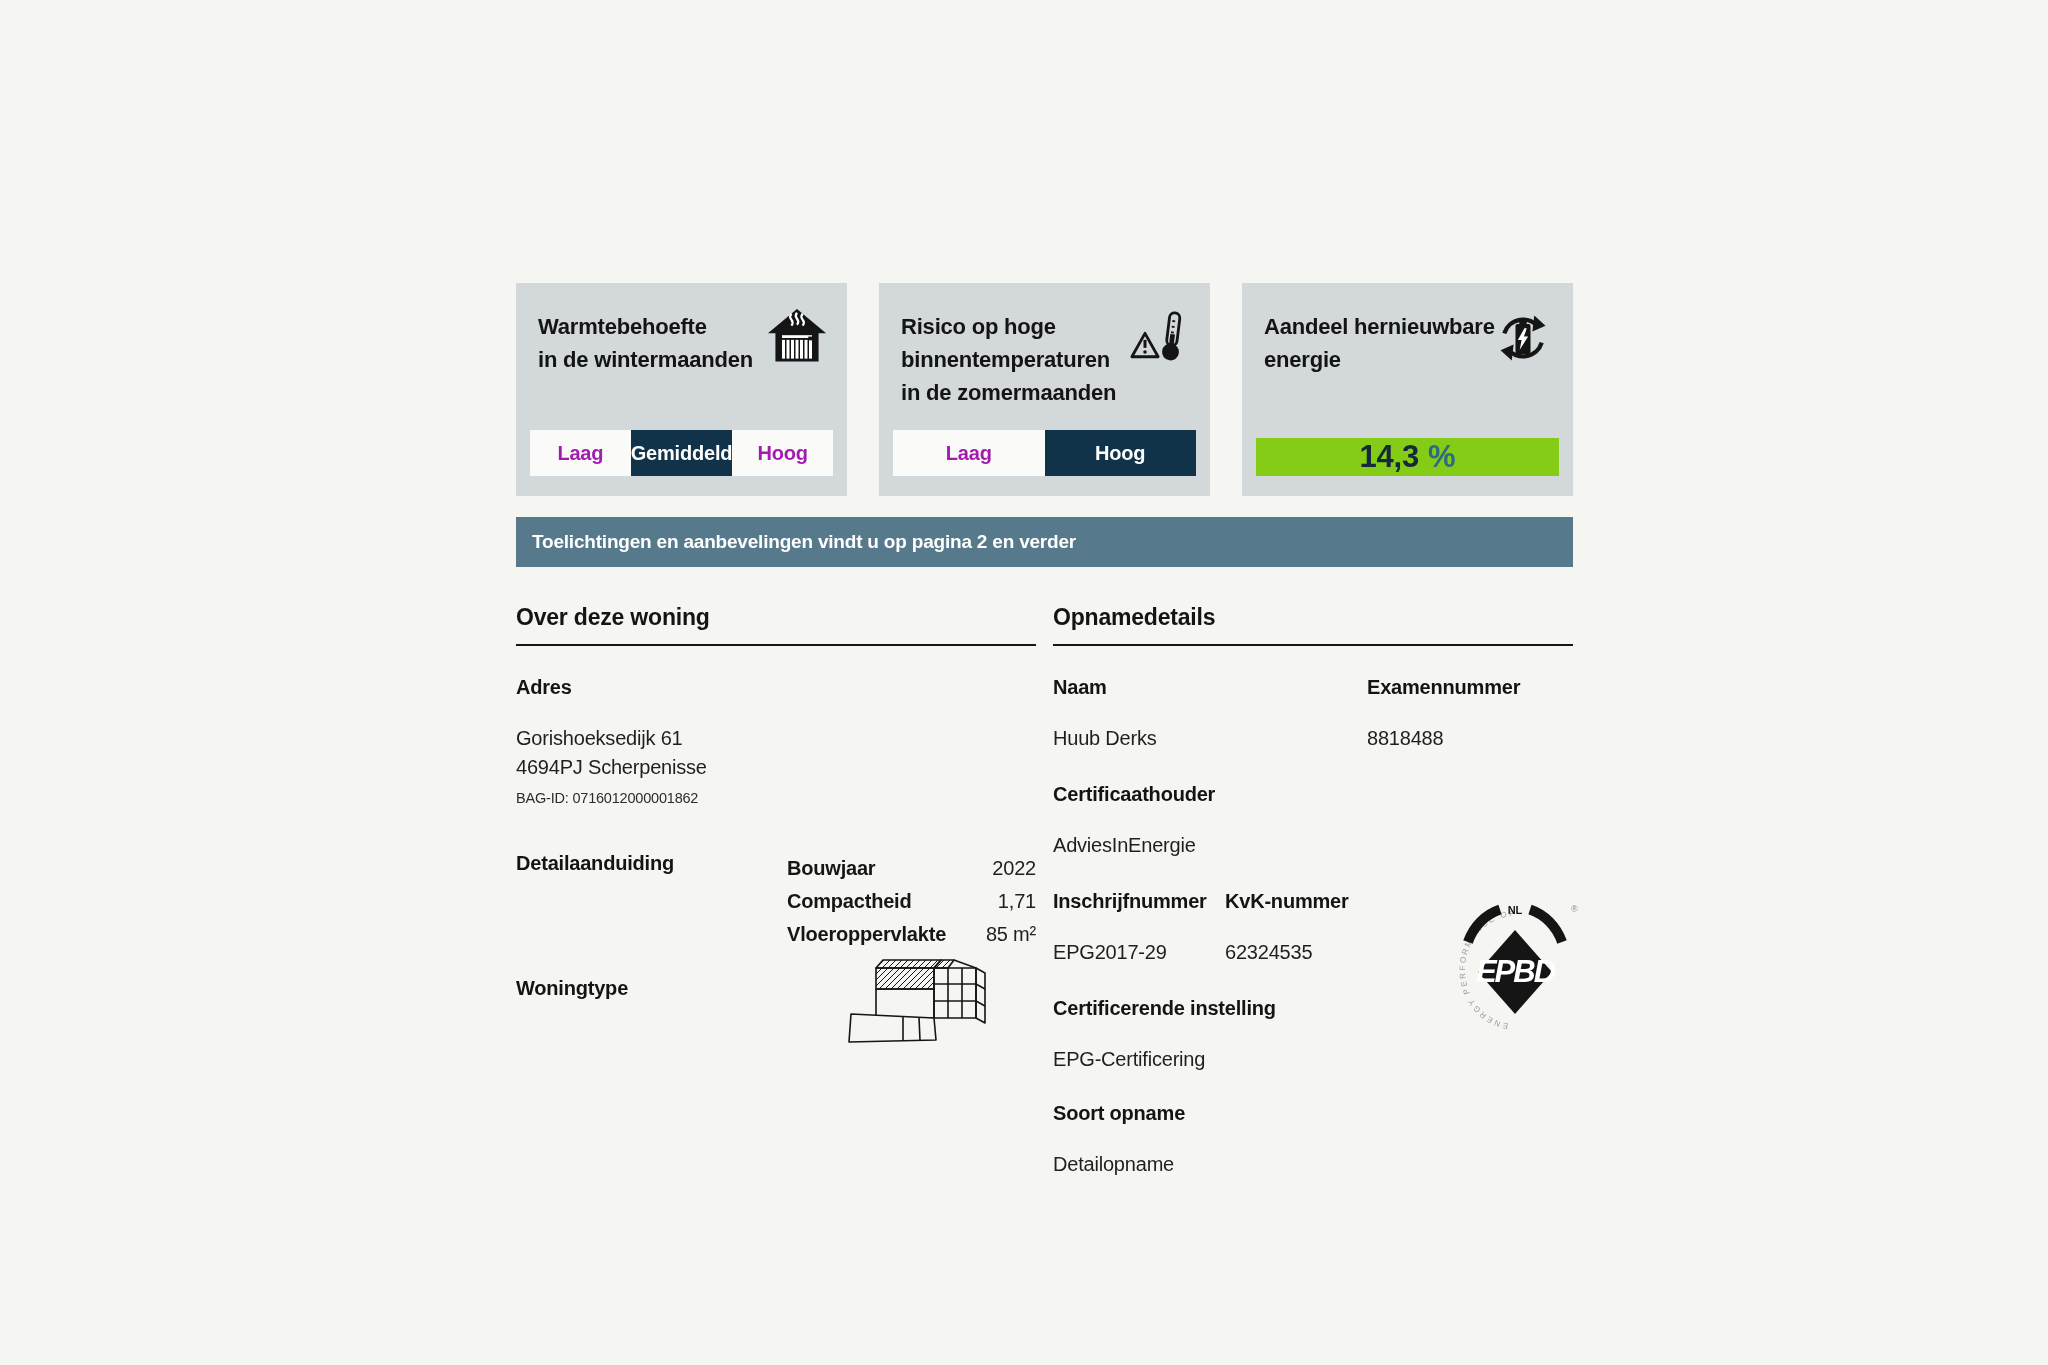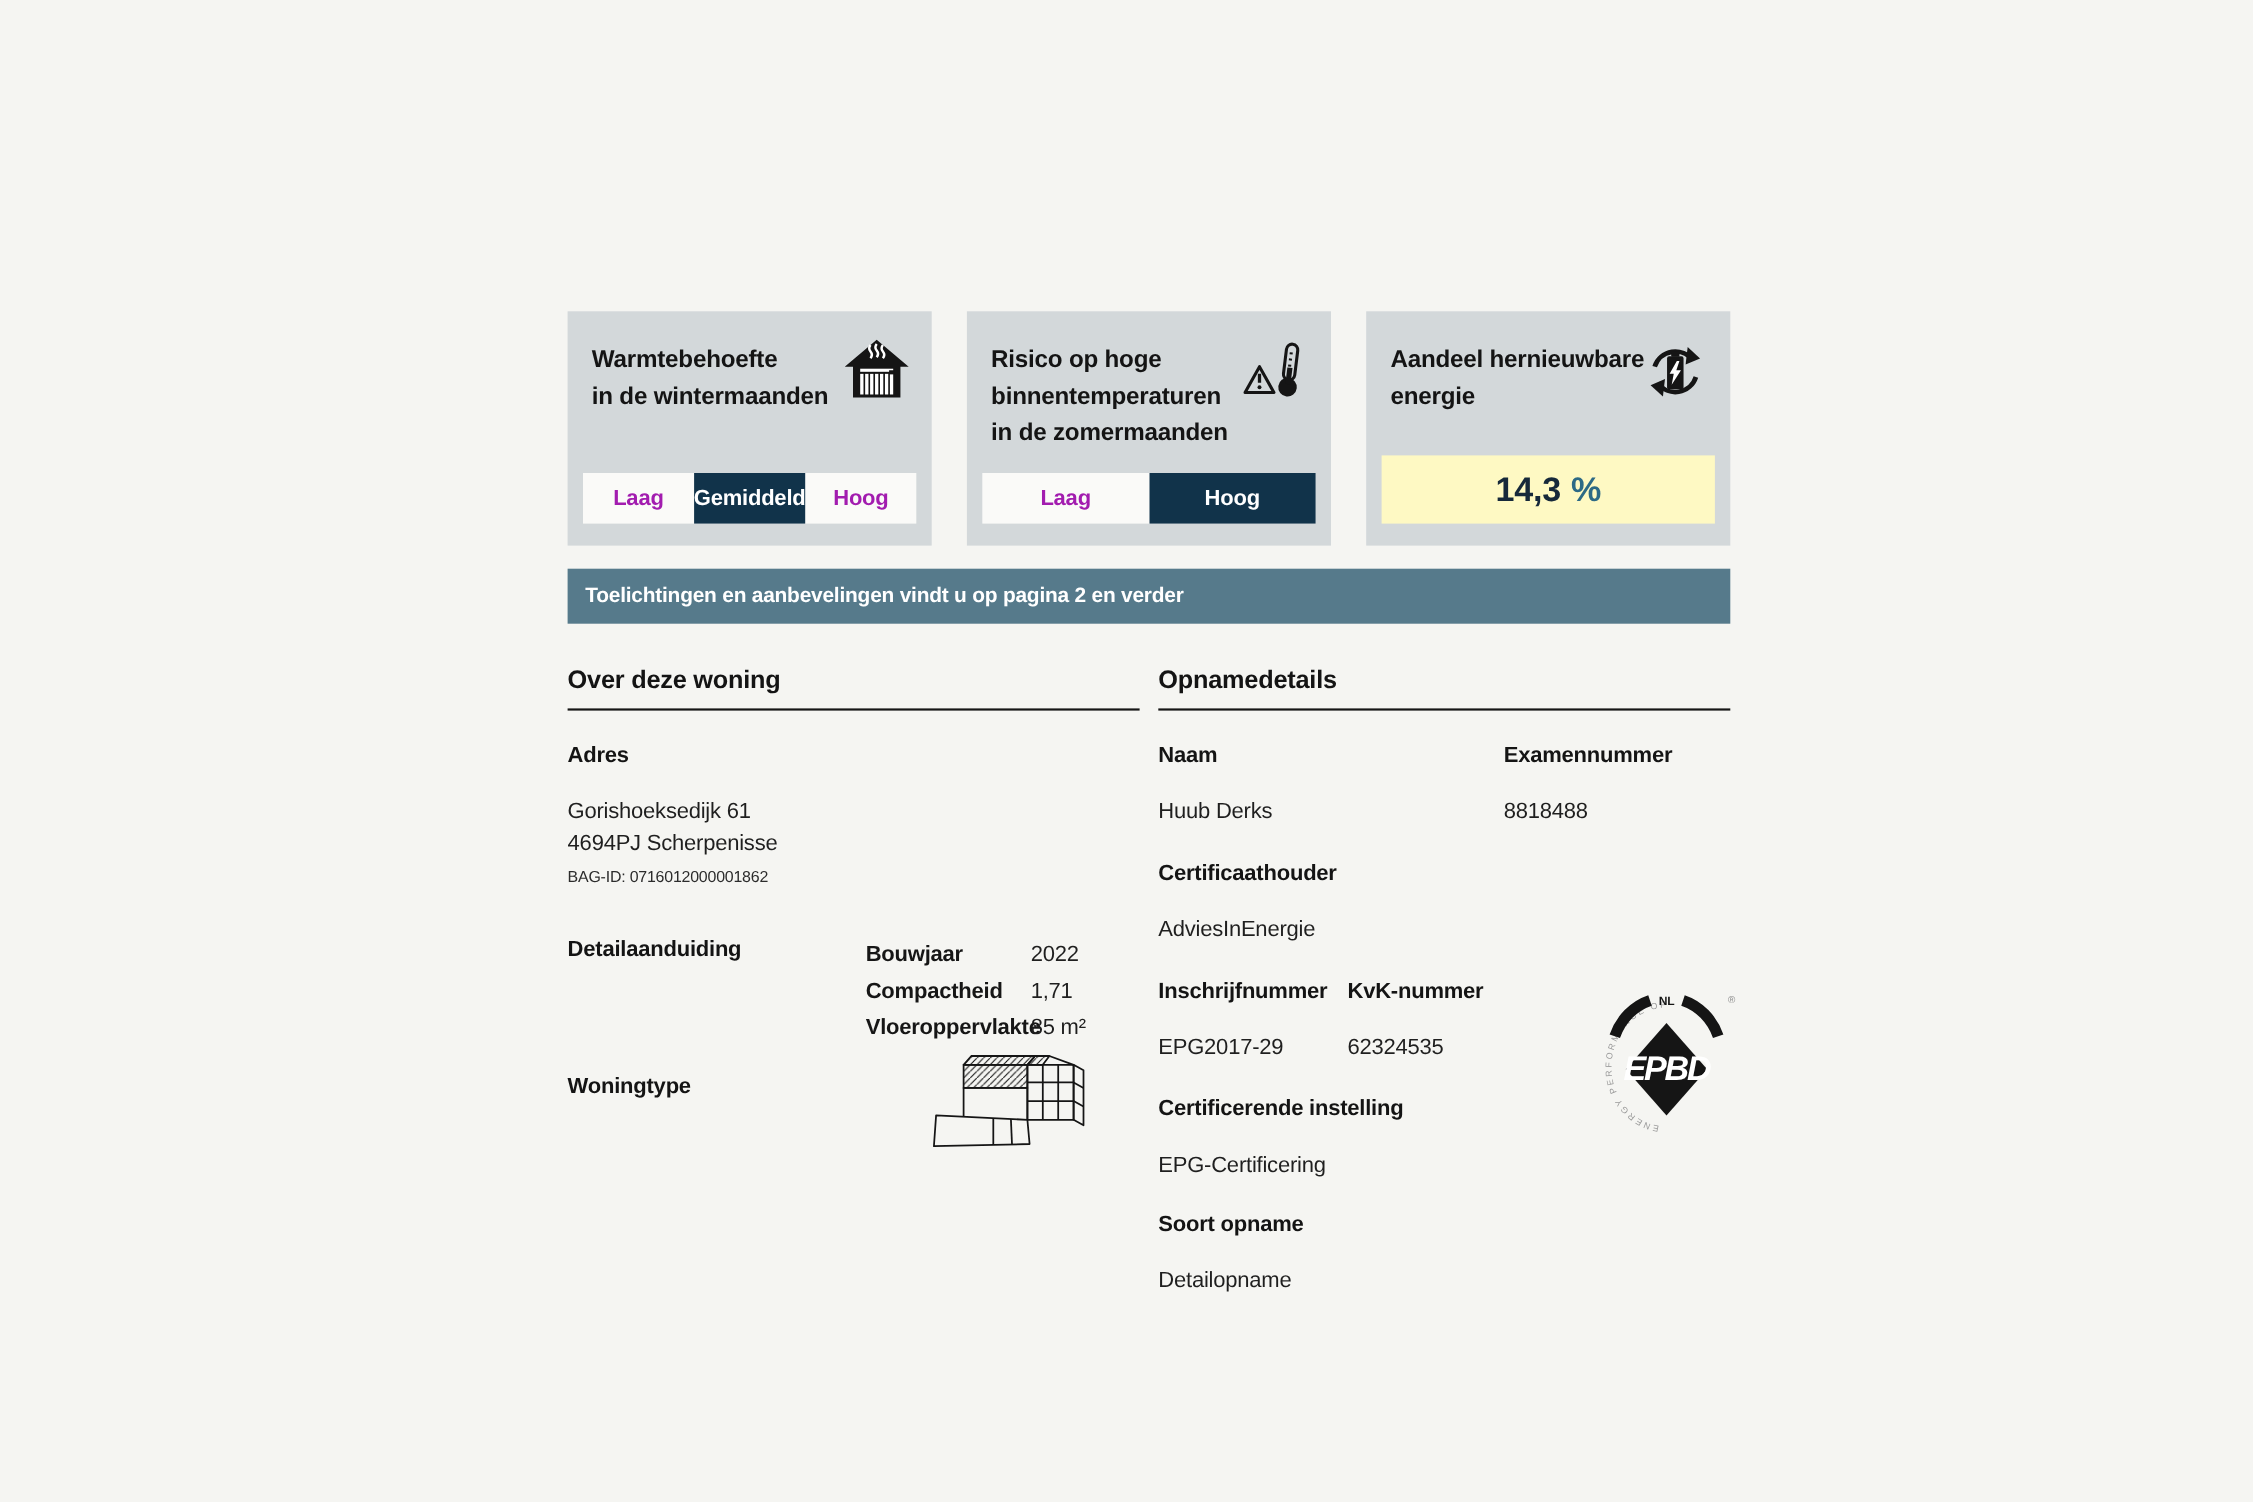--- a/index.html
+++ b/index.html
@@ -14,21 +14,21 @@
 
   
   .cards { display:flex; gap:32px; }
   .card { flex:1; height:213px; background:#d3d8da; position:relative; padding:27px 20px 0 22px; }
   .card-title { font-size:22px; font-weight:bold; line-height:33px; white-space:pre-line; color:#141414; }
   .card-icon { position:absolute; top:25px; right:20px; width:60px; height:60px; }
   .segmented { position:absolute; left:14px; right:14px; bottom:20px; height:46px; background:#fafaf8; display:flex; }
   .seg-btn { flex:1; display:flex; align-items:center; justify-content:center;
              font-size:20px; font-weight:bold; color:#a21caf; }
   .seg-btn.active { background:#11334a; color:#ffffff; }
-  .value-bar { position:absolute; left:14px; right:14px; bottom:20px; height:62px; background:#fef9c3;
+  .value-bar { position:absolute; left:14px; right:14px; bottom:20px; height:38px; background:#84cc16;
                display:flex; align-items:center; justify-content:center;
                font-size:31px; font-weight:bold; color:#16293a; }
   .value-bar .unit { color:#2d6a85; margin-left:9px; }
 
   
   .banner { margin-top:21px; height:50px; background:#567a8b; color:#ffffff;
             display:flex; align-items:center; padding:0 16px;
             font-size:19px; font-weight:bold; }
 
   
@@ -40,21 +40,21 @@
   .field-value { font-size:20px; color:#1f1f1f; margin-top:25px; line-height:29px; }
   .bag-id { font-size:14.5px; color:#2c2c2c; margin-top:8px; }
   .block { margin-top:30px; }
   .block + .block { margin-top:28px; }
   .two-col { display:flex; margin-top:30px; }
   .two-col .a { width:314px; }
   .two-col.narrow .a { width:172px; }
   .detail-row { display:flex; margin-top:46px; }
   .detail-row .detail-label { width:271px; }
   .facts { flex:1; }
-  .fact-row { display:flex; line-height:33px; }
+  .fact-row { display:flex; line-height:33px;justify-content:space-between; }
   .fact-row .fact-label { width:150px; font-size:20px; font-weight:bold; }
   .fact-row .fact-value { font-size:20px; color:#1f1f1f; }
   .woning-block { margin-top:26px; }
   .building-svg { position:absolute; left:330px; top:352px; }
   .epbd-logo { position:absolute; right:-6px; top:296px; }
 </style>
 </head>
 <body>
 
 <div class="main">

